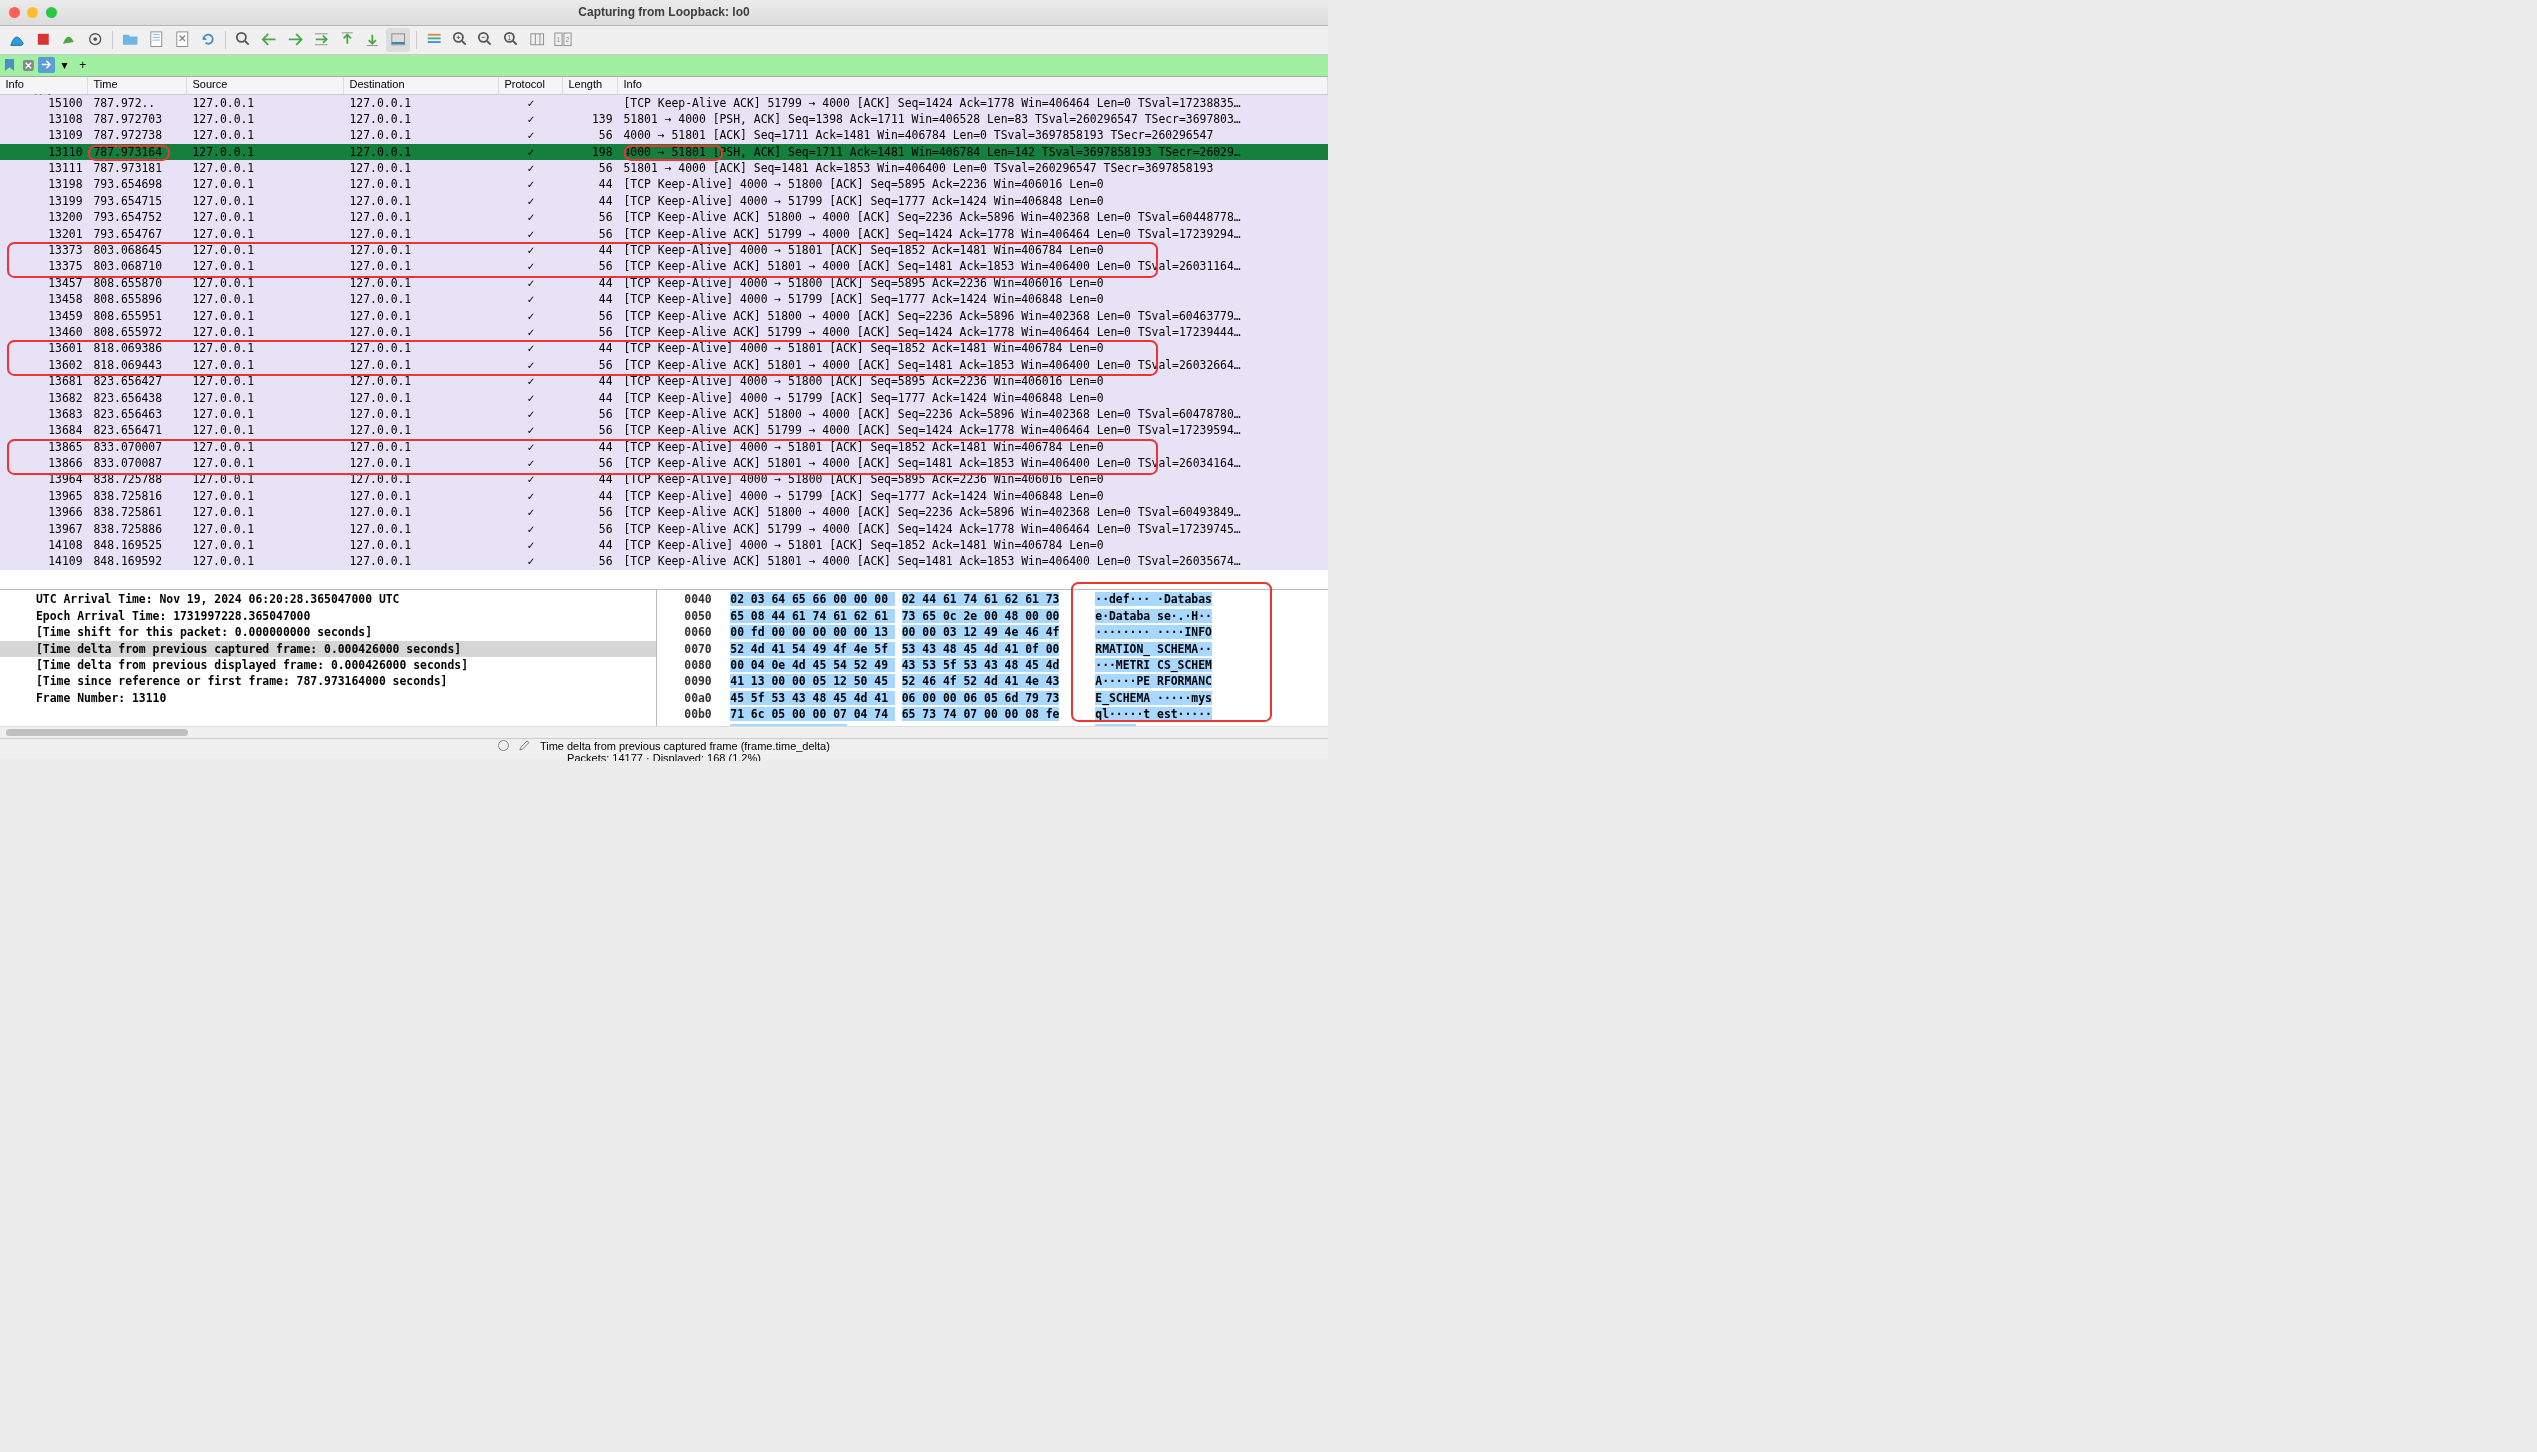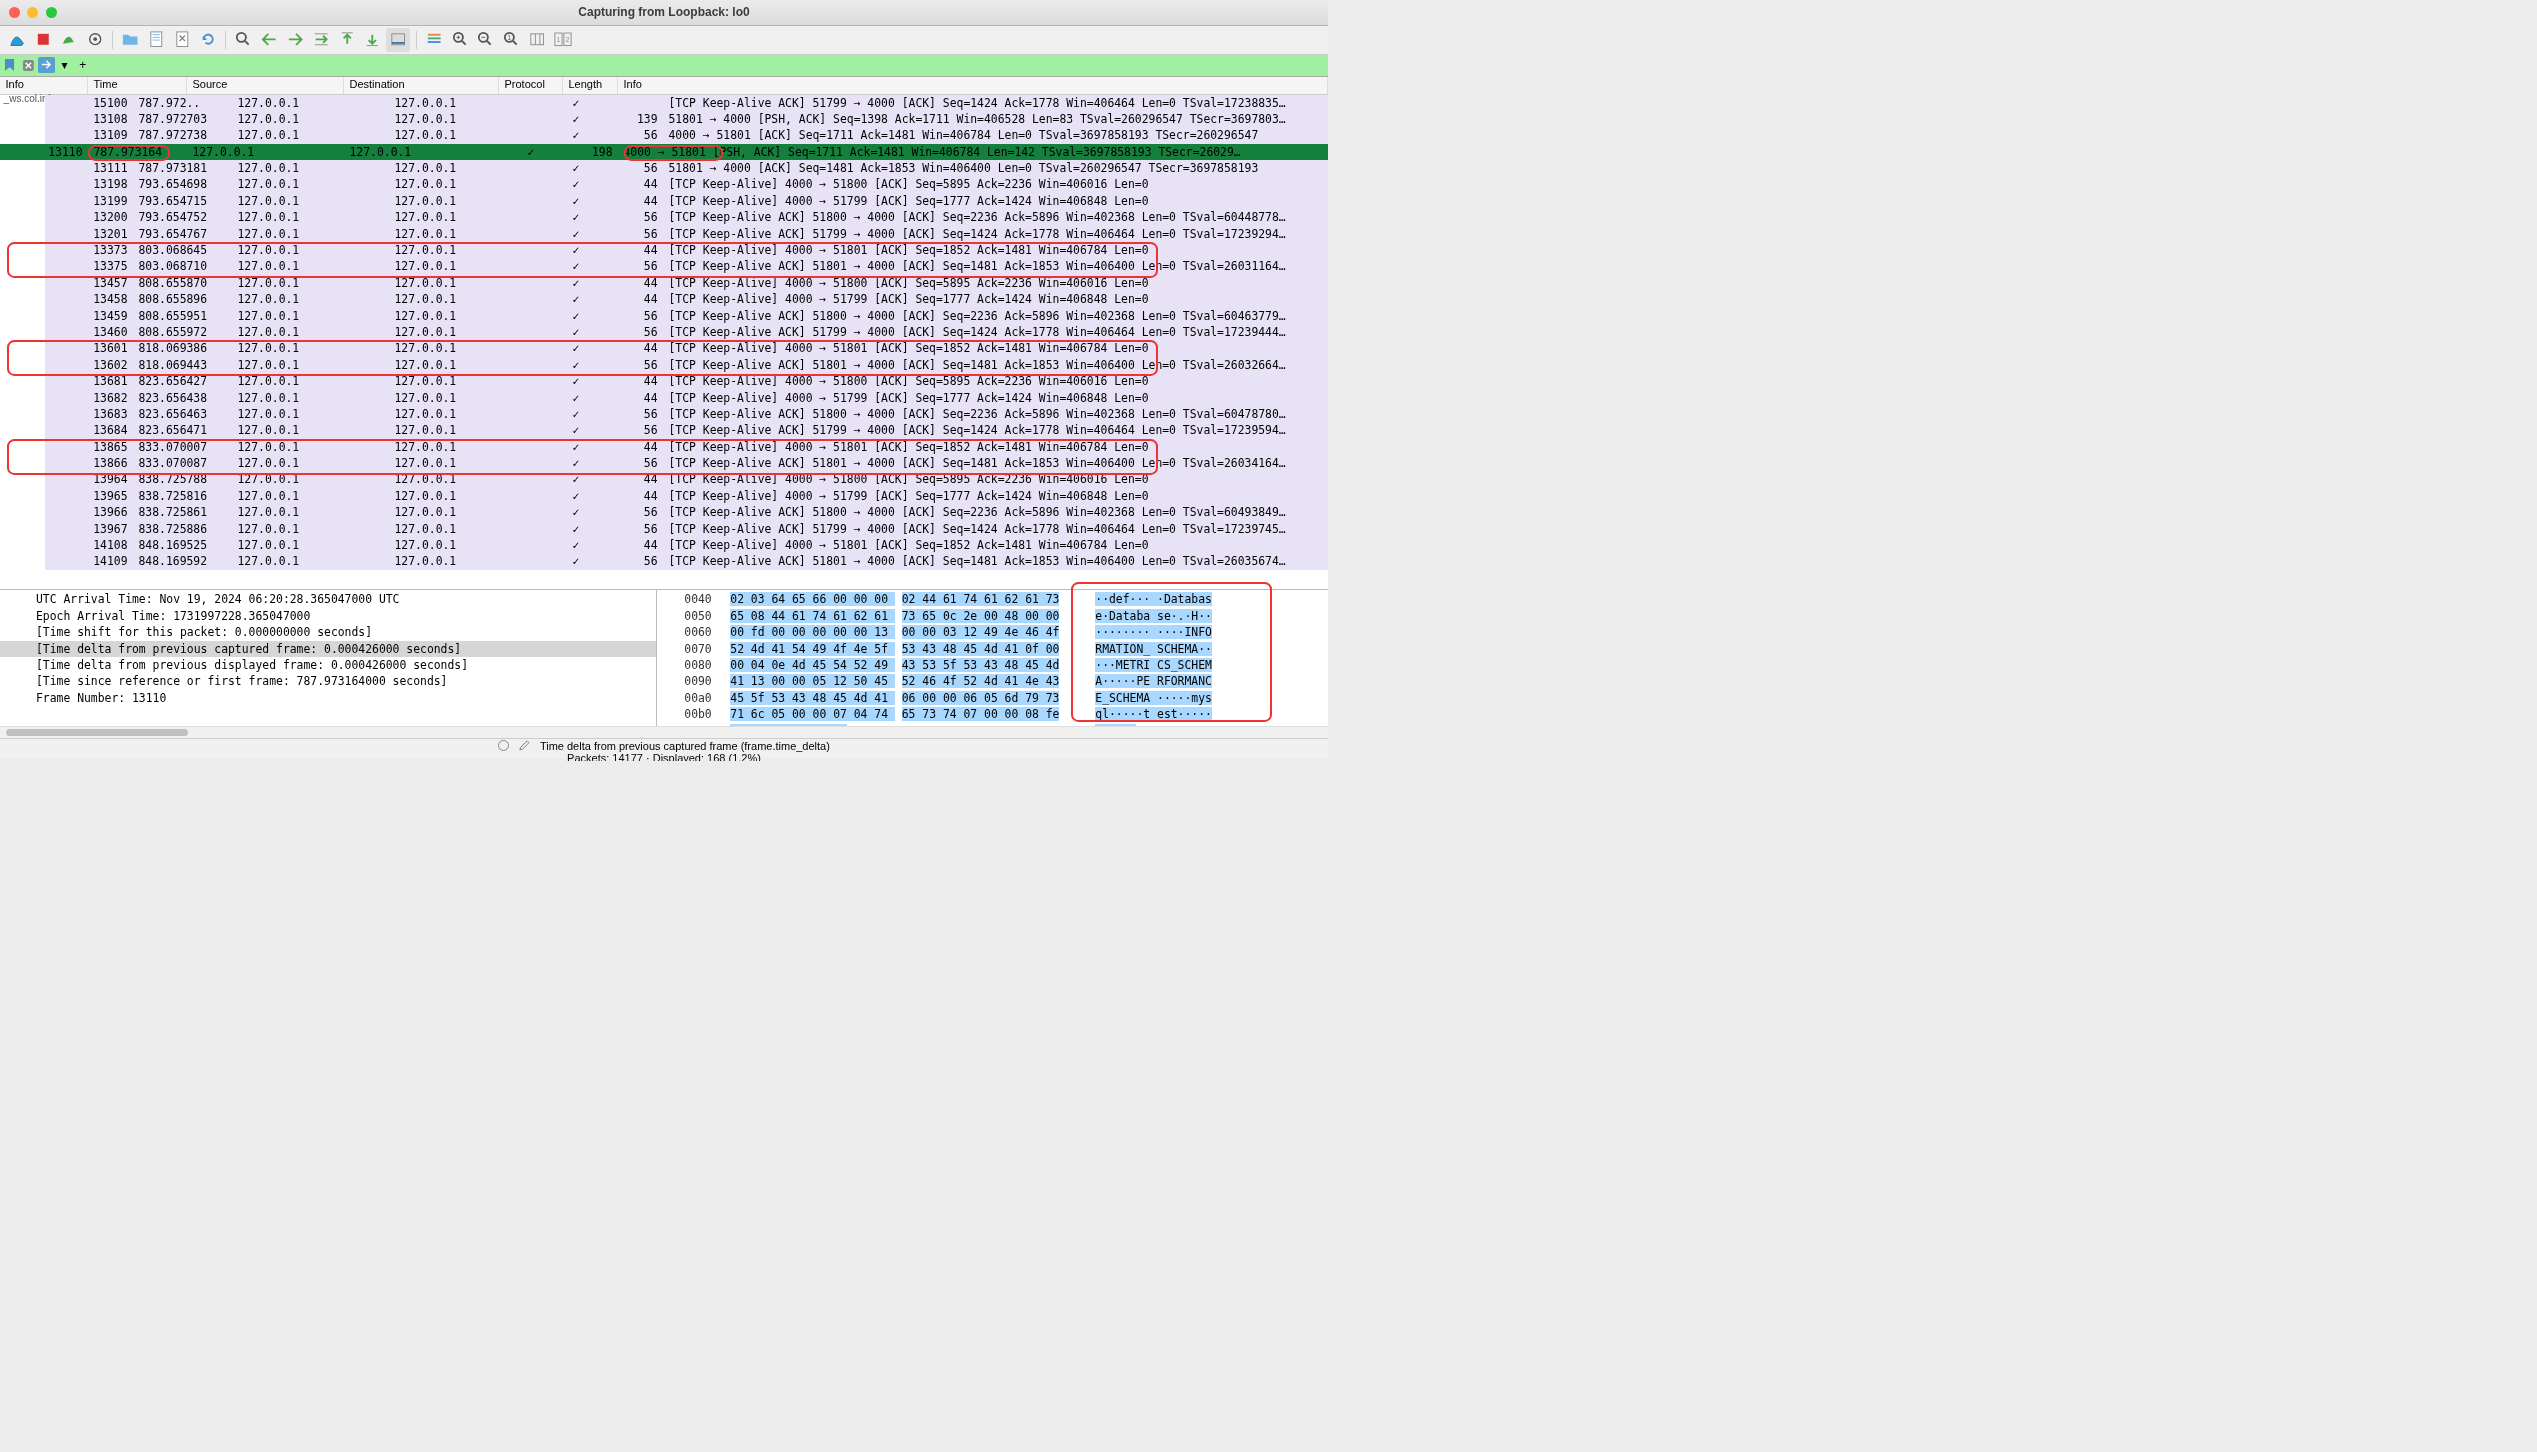--- a/index.html
+++ b/index.html
@@ -83,35 +83,36 @@
   font-size: 11.4px;
   height: 494px;
 }
 .row {
   display: flex;
   height: 16.4px;
   line-height: 16.4px;
   white-space: nowrap;
   position: relative;
 }
-.row.light { background: #e7e2f6; margin-left: 45px; }
+.row.light { background: #e7e2f6; }
 .row.sel { background: #15803d; color: #000; }
 .cell { overflow: hidden; padding: 0 5.5px; }
 .c-num { width: 88px; text-align: right; }
 .c-time { width: 99px; }
 .c-src { width: 157px; }
 .c-dst { width: 155px; }
 .c-proto { width: 64px; text-align: center; }
 .c-len { width: 55px; text-align: right; }
 .c-info { flex: 1; }
 .hl-red-box { position:absolute; border:2.7px solid #ee3333; border-radius:7.3px; pointer-events:none; z-index:5; }
 .bottom-panes {
   display: flex;
   height: 137px;
   border-top: 0.9px solid #bbb;
+  font-weight: bold;
 }
 .details-pane {
   width: 657px;
   background: #fff;
   font-family: "Menlo","Consolas",monospace;
   font-size: 11.4px;
   overflow: hidden;
   border-right: 0.9px solid #bbb;
   padding: 1.8px 0;
 }

